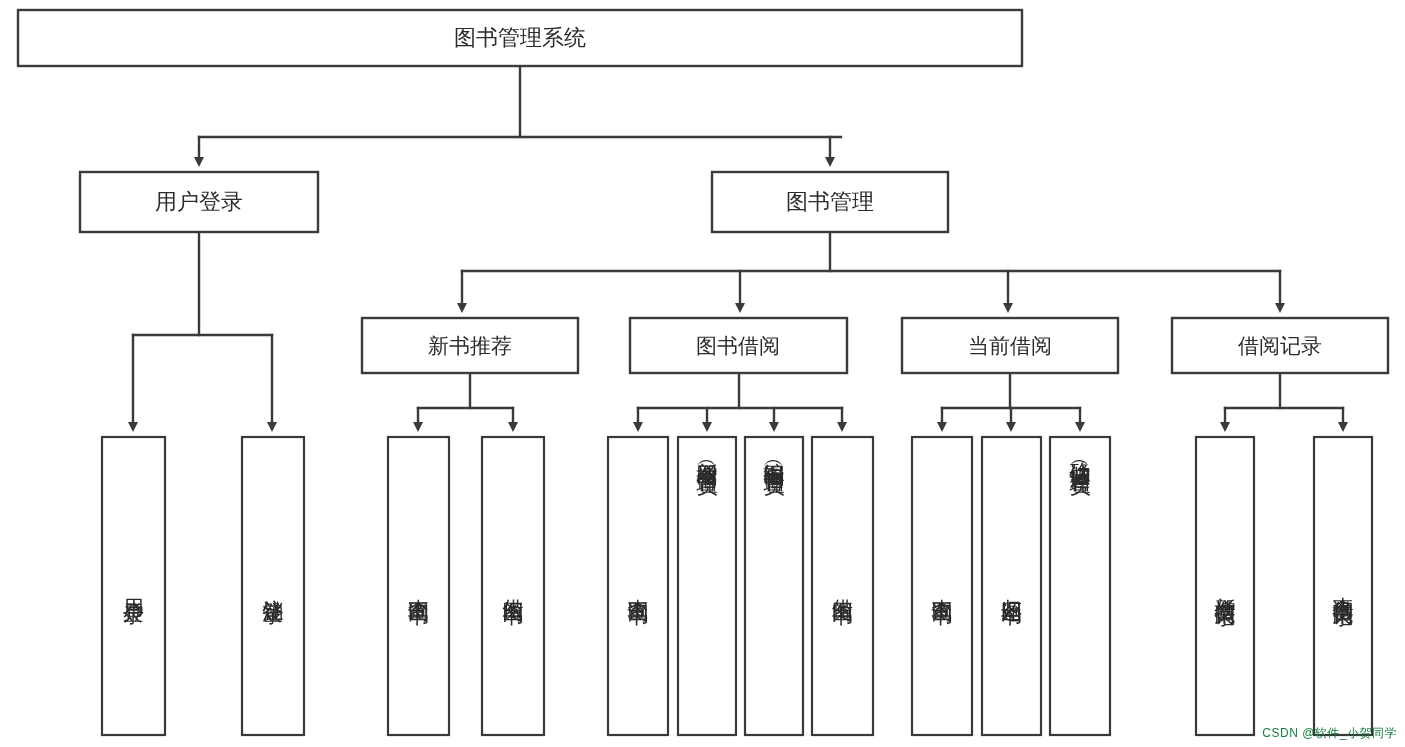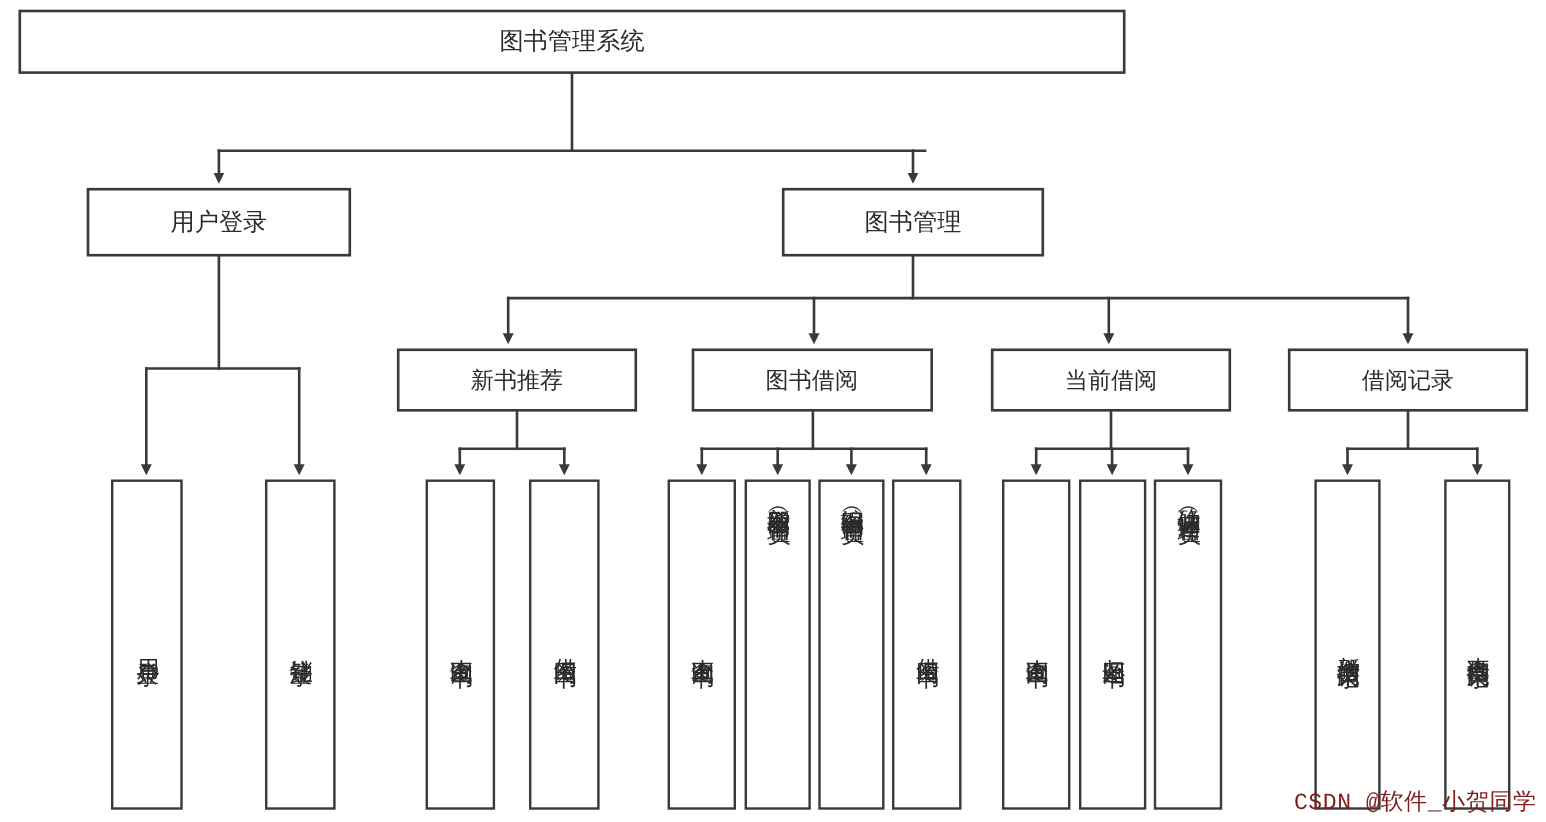--- a/index.html
+++ b/index.html
@@ -67,23 +67,23 @@
     font-size: 21px;
     line-height: 1.05;
     letter-spacing: 2px;
     color: #2b2b2b;
     white-space: nowrap;
   }
   .watermark {
     position: absolute;
     right: 8px;
     bottom: 5px;
-    font-family: Liberation Mono, monospace;
-    font-size: 21px;
-    color: #7f1d1d;
+    font-family: Liberation Sans, sans-serif;
+    font-size: 12px;
+    color: #15803d;
     letter-spacing: 0.5px;
     user-select: none;
   }
 </style>
 </head>
 <body>
 
 <div id="diagram-root">
 
   <svg id="flow" viewBox="0 0 1405 747">

